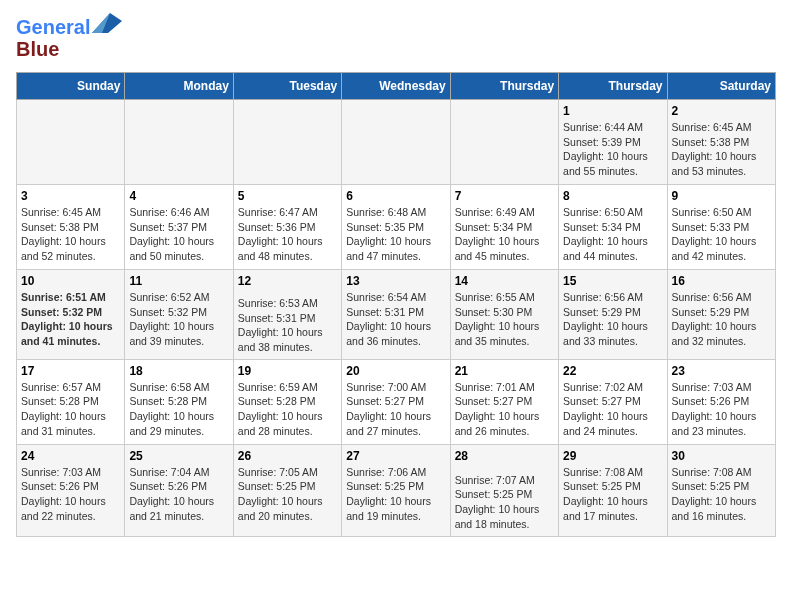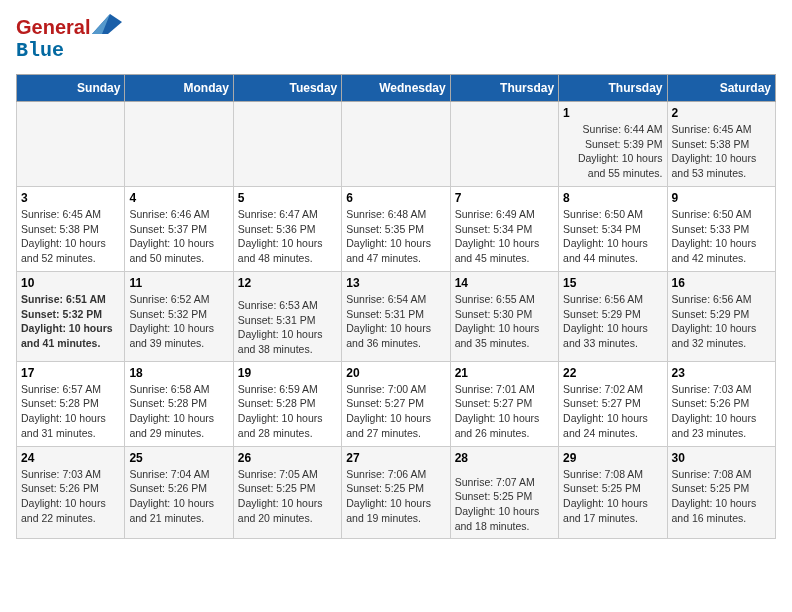--- a/index.html
+++ b/index.html
@@ -75,22 +75,22 @@
       background: #f5f5f5 !important;
     }
   </style>
 </head>
 <body>
 
 <div class="header">
   <div class="logo">
   <div style="display:flex;align-items:center;gap:0px;">
     <div style="font-size:20px;font-weight:bold;line-height:1.1;">
-      <span style="color:#b91c1c;">General</span><br>
-      <span style="color:#0369a1;font-family:Liberation Mono, monospace;">Blue</span>
+      <span style="color:#3b82f6;">General</span><br>
+      <span style="color:#7f1d1d;">Blue</span>
     </div>
     <svg width="30" height="40" viewBox="0 0 30 40" style="margin-left:2px;margin-top:-10px;">
       <polygon points="0,20 18,0 30,8 16,20" fill="#1a5fa8"></polygon>
       <polygon points="0,20 18,0 10,20" fill="#5599cc"></polygon>
     </svg>
   </div>
 </div>
   <div class="title-block">
     <div class="month-title"></div>
     <div class="location"></div>
@@ -111,21 +111,21 @@
   </thead>
   <tbody id="calendar-body">
       <tr>
         <td class="empty"></td>
         <td class="empty"></td>
         <td class="empty"></td>
         <td class="empty"></td>
         <td class="empty"></td>
         <td>
           <div class="day-num">1</div>
-          <div class="day-info" style="white-space: pre-line; text-align: right;">Sunrise: 6:44 AM
+          <div class="day-info" style="white-space: pre-line;">Sunrise: 6:44 AM
 Sunset: 5:39 PM
 Daylight: 10 hours and 55 minutes.</div>
         </td>
         <td>
           <div class="day-num">2</div>
           <div class="day-info" style="white-space: pre-line;">Sunrise: 6:45 AM
 Sunset: 5:38 PM
 Daylight: 10 hours and 53 minutes.</div>
         </td>
       </tr>

